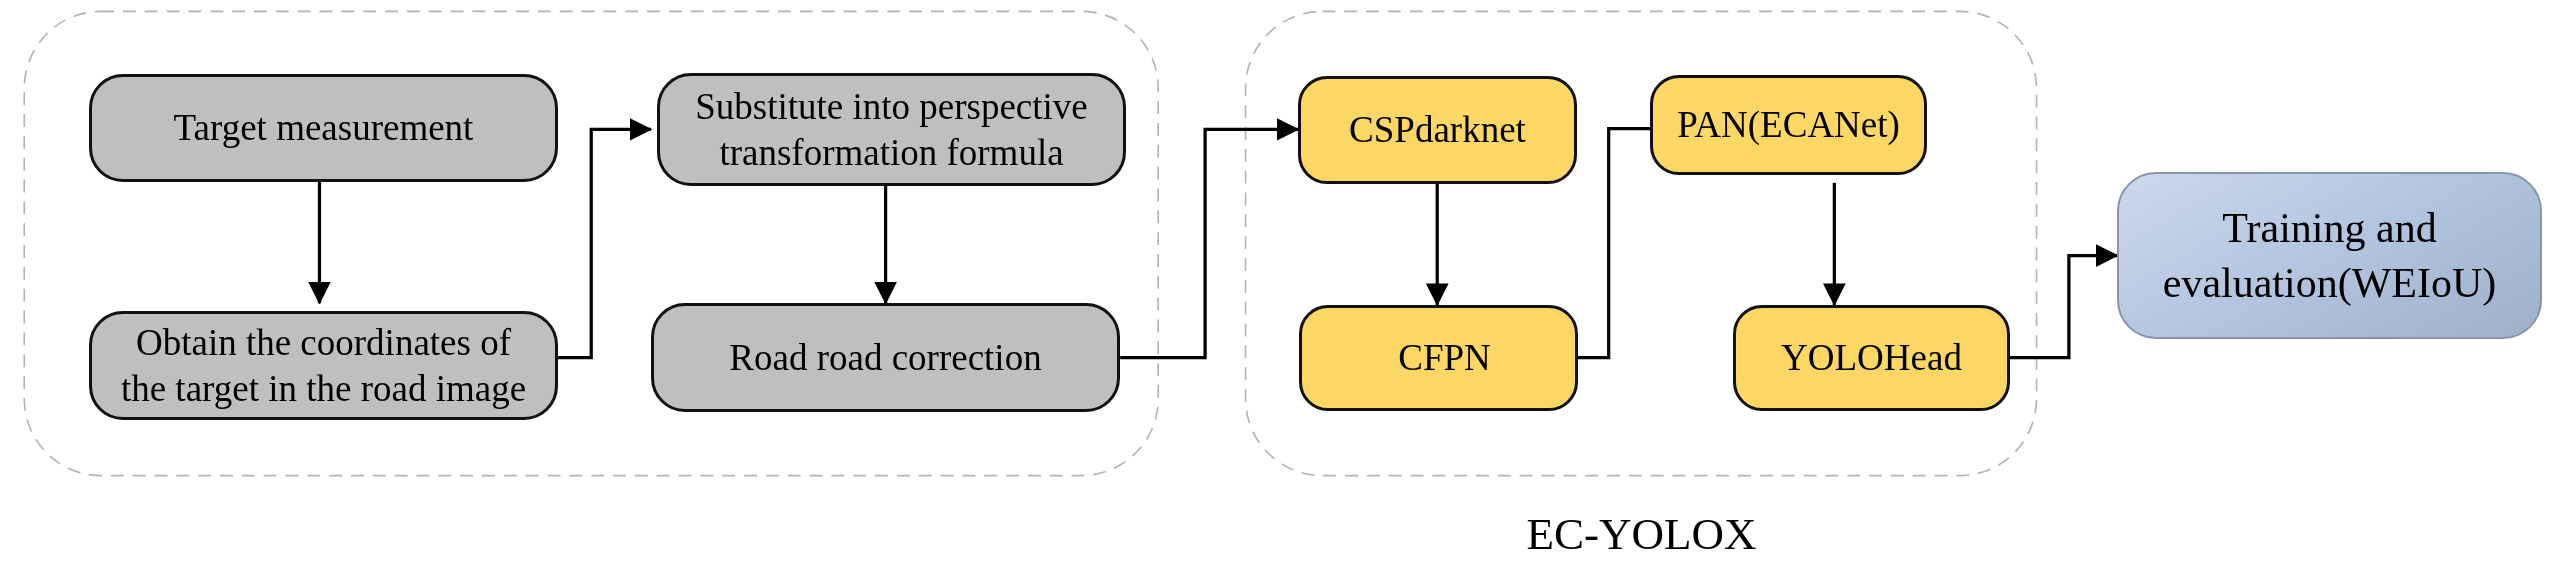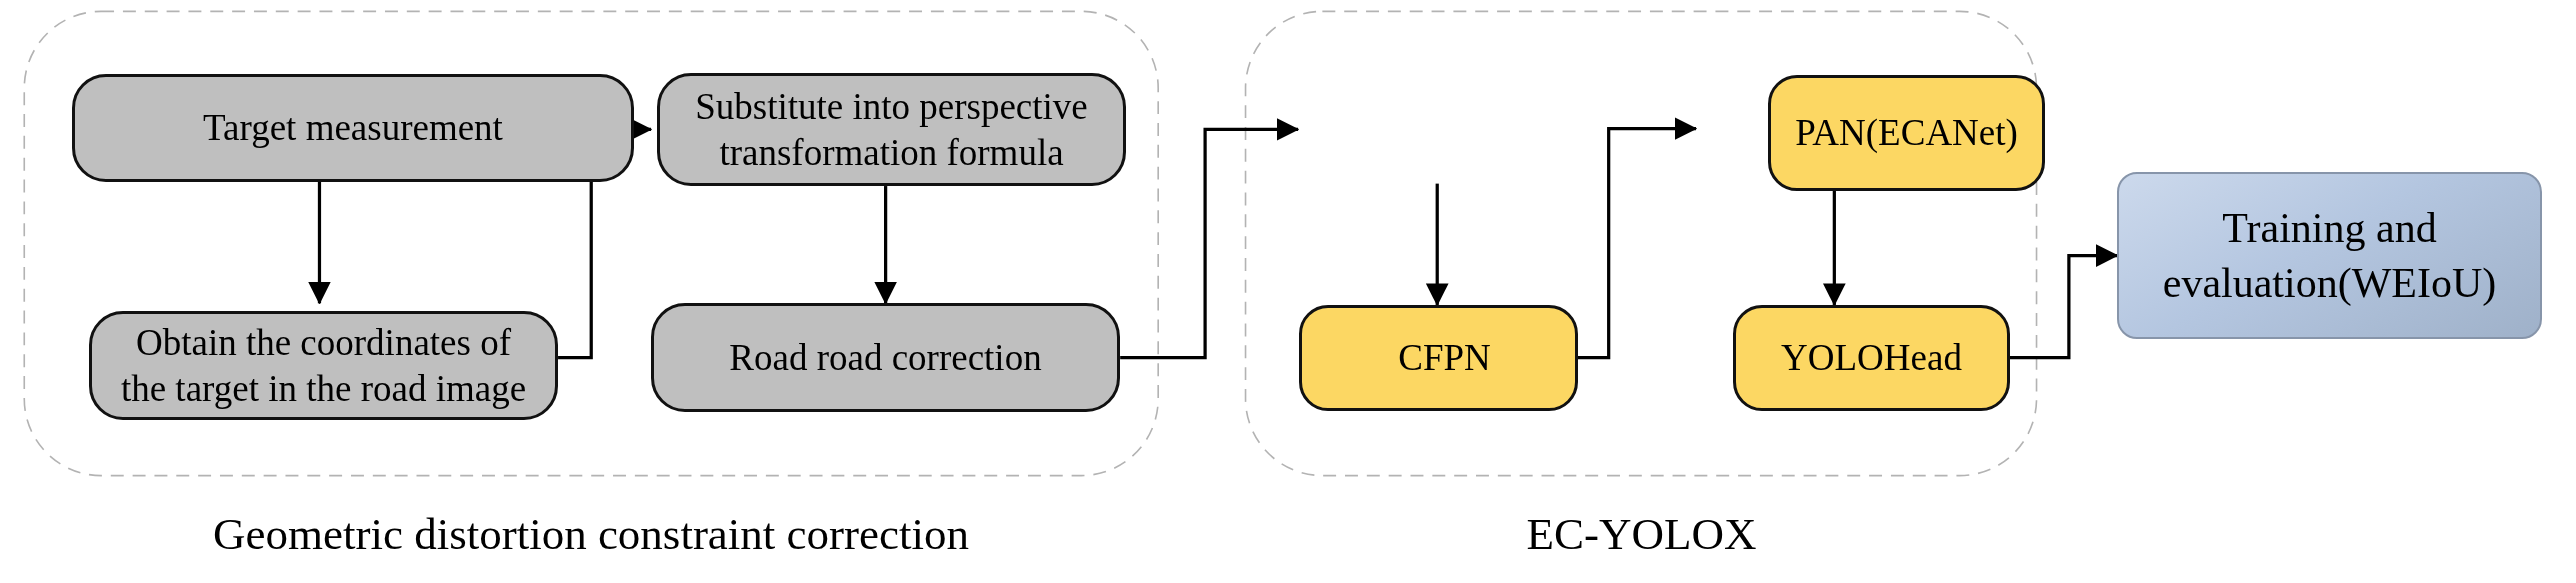--- a/index.html
+++ b/index.html
@@ -77,38 +77,38 @@
     <path d="M395,225 V375" fill="none" stroke="#000" stroke-width="4" marker-end="url(#ah)"></path>
     <path d="M690,442 H731 V160 H805" fill="none" stroke="#000" stroke-width="4" marker-end="url(#ah)"></path>
     <path d="M1095,230 V375" fill="none" stroke="#000" stroke-width="4" marker-end="url(#ah)"></path>
     <path d="M1385,442 H1490 V160 H1605" fill="none" stroke="#000" stroke-width="4" marker-end="url(#ah)"></path>
     <path d="M1777,227 V377" fill="none" stroke="#000" stroke-width="4" marker-end="url(#ah)"></path>
     <path d="M1951,442 H1989 V159 H2097" fill="none" stroke="#000" stroke-width="4" marker-end="url(#ah)"></path>
     <path d="M2268,226 V377" fill="none" stroke="#000" stroke-width="4" marker-end="url(#ah)"></path>
     <path d="M2440,442 H2558 V316 H2618" fill="none" stroke="#000" stroke-width="4" marker-end="url(#ah)"></path>
   </svg>
 
-  <div class="node gray" style="left:72px; top:74px; width:562px; height:108px;">Target measurement</div>
+  <div class="node gray" style="left:89px; top:74px; width:469px; height:108px;">Target measurement</div>
 
   <div class="node gray" style="left:89px; top:311px; width:469px; height:109px;">Obtain the coordinates of
 the target in the road image</div>
 
   <div class="node gray" style="left:657px; top:73px; width:469px; height:113px;">Substitute into perspective
 transformation formula</div>
 
   <div class="node gray" style="left:651px; top:303px; width:469px; height:109px;">Road road correction</div>
 
+  <div class="node yellow" style="left:1298px; top:76px; width:279px; height:108px;">CSPdarknet</div>
 
   <div class="node yellow" style="left:1299px; top:305px; width:279px; height:106px;padding-left:20px;">CFPN</div>
 
-  <div class="node yellow" style="left:1768px; top:75px; width:277px; height:116px;">PAN(ECANet)</div>
+  <div class="node yellow" style="left:1650px; top:75px; width:277px; height:100px;">PAN(ECANet)</div>
 
   <div class="node yellow" style="left:1697px; top:305px; width:277px; height:106px;margin-left:36px;">YOLOHead</div>
 
-  <div class="node result" style="left:2117px; top:172px; width:425px; height:167px;border-radius:20px;">Training and
+  <div class="node result" style="left:2117px; top:172px; width:425px; height:167px;">Training and
 evaluation(WEIoU)</div>
 
-  <div class="caption" style="left:24px; top:510px; width:1134px;">Geometric distortion constraint correction</div>
 
   <div class="caption" style="left:1246px; top:510px; width:791px;">EC-YOLOX</div>
 
 </div>
 
 
 </body></html>

